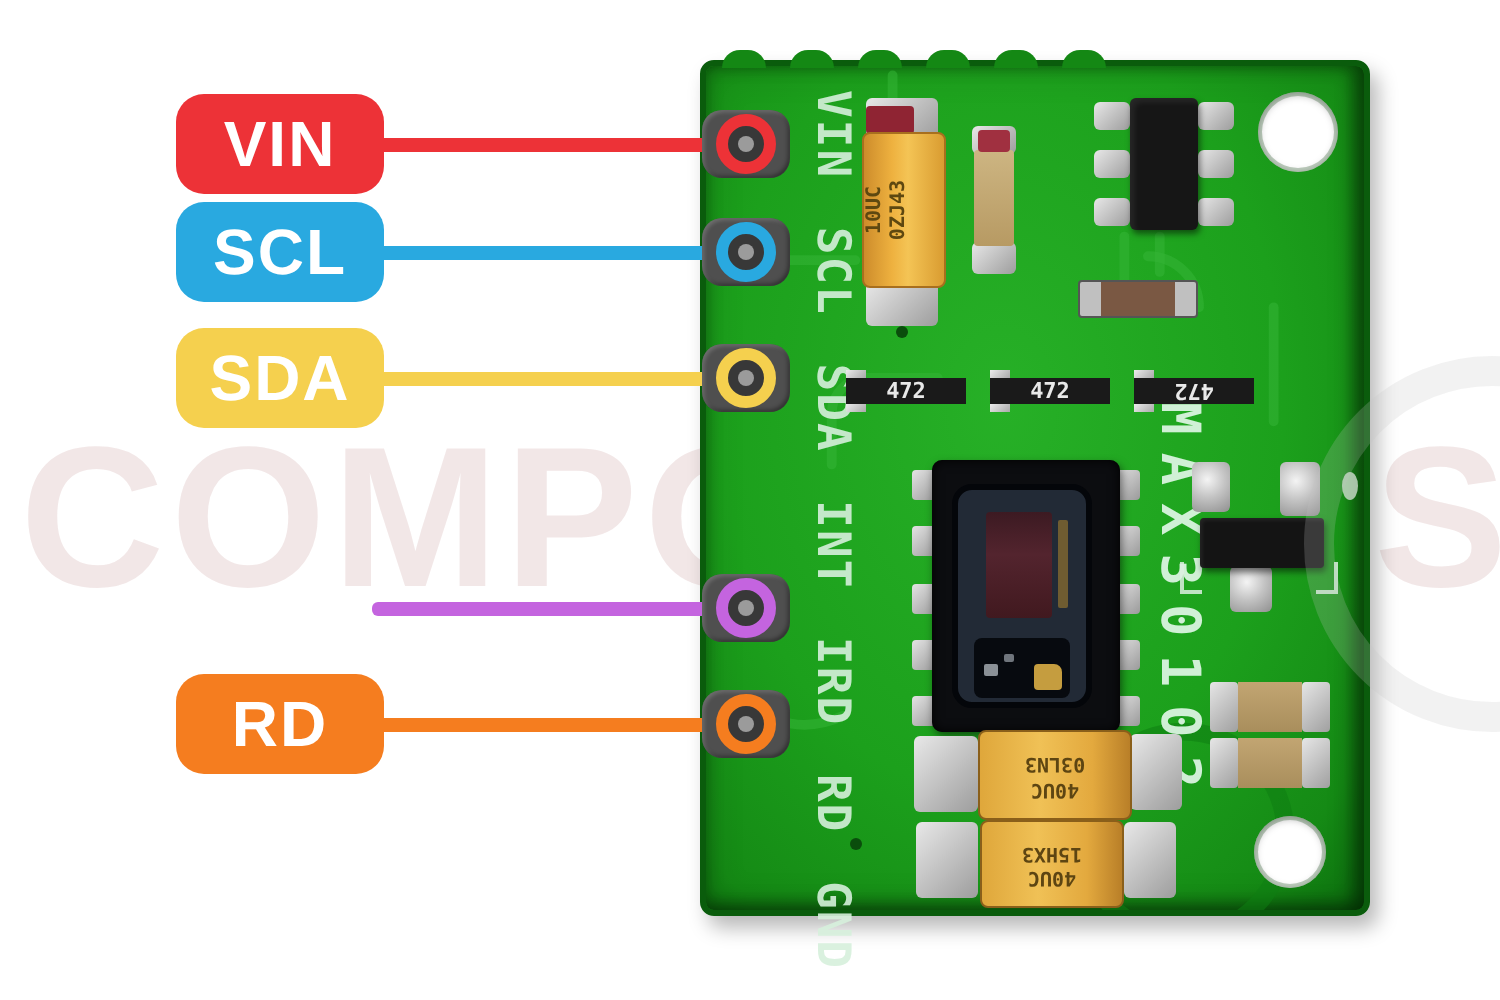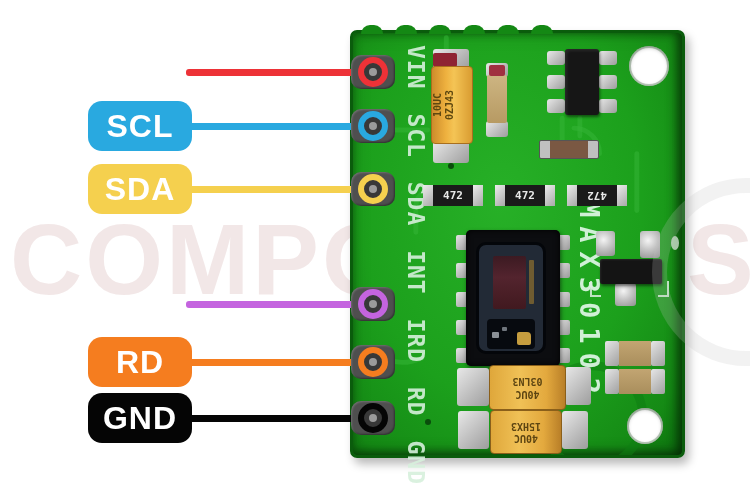--- a/index.html
+++ b/index.html
@@ -45,21 +45,21 @@
   .beige-body{position:absolute;left:134px;top:42px;width:20px;height:48px;border-radius:2px;
       background:linear-gradient(180deg,#cdb582,#b79a63);}
   .beige-red{position:absolute;left:136px;top:32px;width:16px;height:11px;background:#a03040;border-radius:2px;}
 
   .sot6-body{position:absolute;left:212px;top:16px;width:34px;height:66px;background:#161616;border-radius:3px;
       box-shadow:inset 2px 2px 3px rgba(255,255,255,0.08), 1px 2px 3px rgba(0,0,0,0.5);}
   .brown-res{position:absolute;left:186px;top:107px;width:60px;height:19px;border-radius:2px;
       background:linear-gradient(90deg,#c0c0c0 0 18%, #7a5843 18% 82%, #c0c0c0 82% 100%);
       border:1px solid #555;box-sizing:border-box;}
 
-  .res{position:absolute;top:152px;width:60px;height:21px;display:flex;}
+  .res{position:absolute;top:152px;width:60px;height:21px;display:flex;flex-direction:column;}
   .res-end{width:10px;height:100%;background:linear-gradient(135deg,#ececec,#a9a9a9);}
   .res-body{flex:1;background:#1a1a1a;color:#e9e9e9;display:flex;align-items:center;justify-content:center;
       font-family:"DejaVu Sans Mono",monospace;font-size:11px;font-weight:bold;}
   .res.flipped .res-body{transform:rotate(180deg);}
 
   .sens-pads{position:absolute;width:13px;height:128px;display:flex;flex-direction:column;justify-content:space-between;}
   .sens-pads div{height:15px;background:linear-gradient(135deg,#e4e4e4,#9a9a9a);border-radius:2px;}
   .sensor-body{position:absolute;left:113px;top:197px;width:94px;height:136px;background:#0c0d10;border-radius:5px;
       box-shadow:inset 0 0 6px #000, 1px 2px 4px rgba(0,0,0,0.5);}
   .sensor-window{position:absolute;left:10px;top:12px;width:70px;height:112px;background:#222a36;border-radius:10px;
@@ -246,20 +246,21 @@
     <div class="via" style="left:72px;top:386px"></div>
     <div class="via-light"></div>
   </div>
 
   <div class="pin-row r0" style="--pin-color: #ED3237; --pin-text: #FFFFFF;">
     <div class="pin-line"></div>
     <div class="pin-pad"></div>
     <div class="pin-ring">
         <div class="pin-hole-glint"></div>
       </div>
+    <div class="pin-label">VIN</div>
   </div>
   <div class="pin-row r1" style="--pin-color: #29A9E0; --pin-text: #FFFFFF;">
     <div class="pin-line"></div>
     <div class="pin-pad"></div>
     <div class="pin-ring">
         <div class="pin-hole-glint"></div>
       </div>
     <div class="pin-label">SCL</div>
   </div>
   <div class="pin-row r2" style="--pin-color: #F5D04E; --pin-text: #FFFFFF;">
@@ -277,24 +278,16 @@
         <div class="pin-hole-glint"></div>
       </div>
   </div>
   <div class="pin-row r5" style="--pin-color: #F57D1F; --pin-text: #FFFFFF;">
     <div class="pin-line"></div>
     <div class="pin-pad"></div>
     <div class="pin-ring">
         <div class="pin-hole-glint"></div>
       </div>
     <div class="pin-label">RD</div>
-  </div>
-  <div class="pin-row r6" style="--pin-color: #050505; --pin-text: #FFFFFF;">
-    <div class="pin-line"></div>
-    <div class="pin-pad"></div>
-    <div class="pin-ring">
-        <div class="pin-hole-glint"></div>
-      </div>
-    <div class="pin-label">GND</div>
   </div>
 
   <div class="wm-ring"></div>
 </div>
 
 </body></html>

